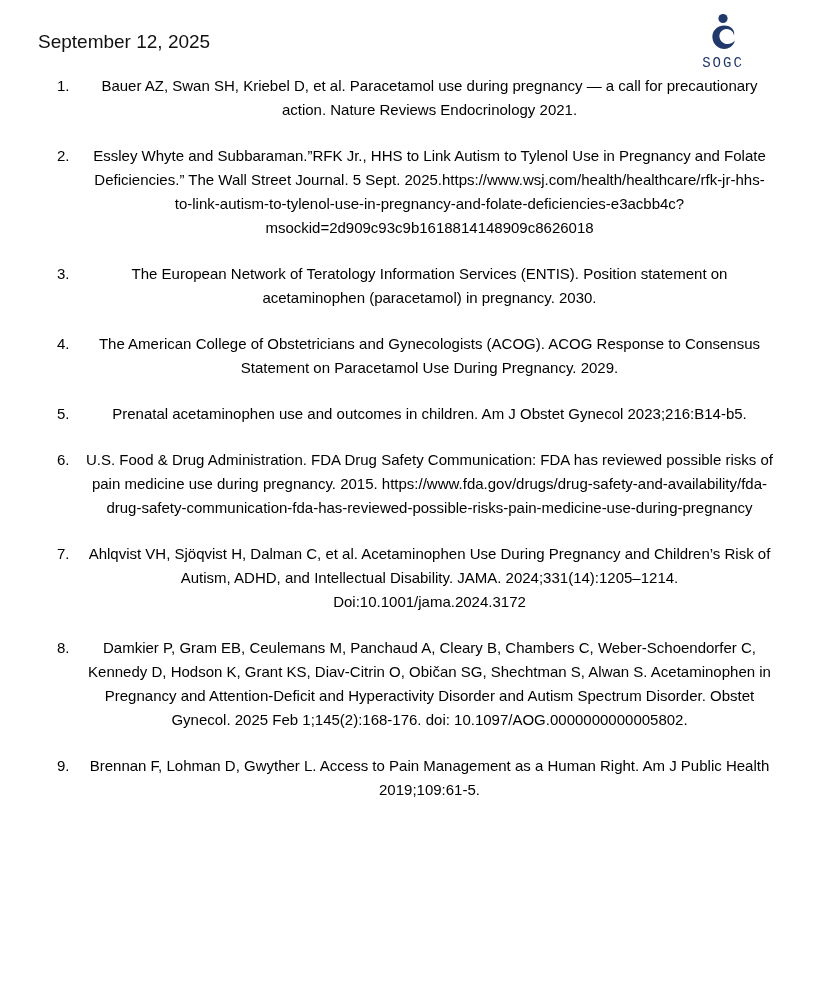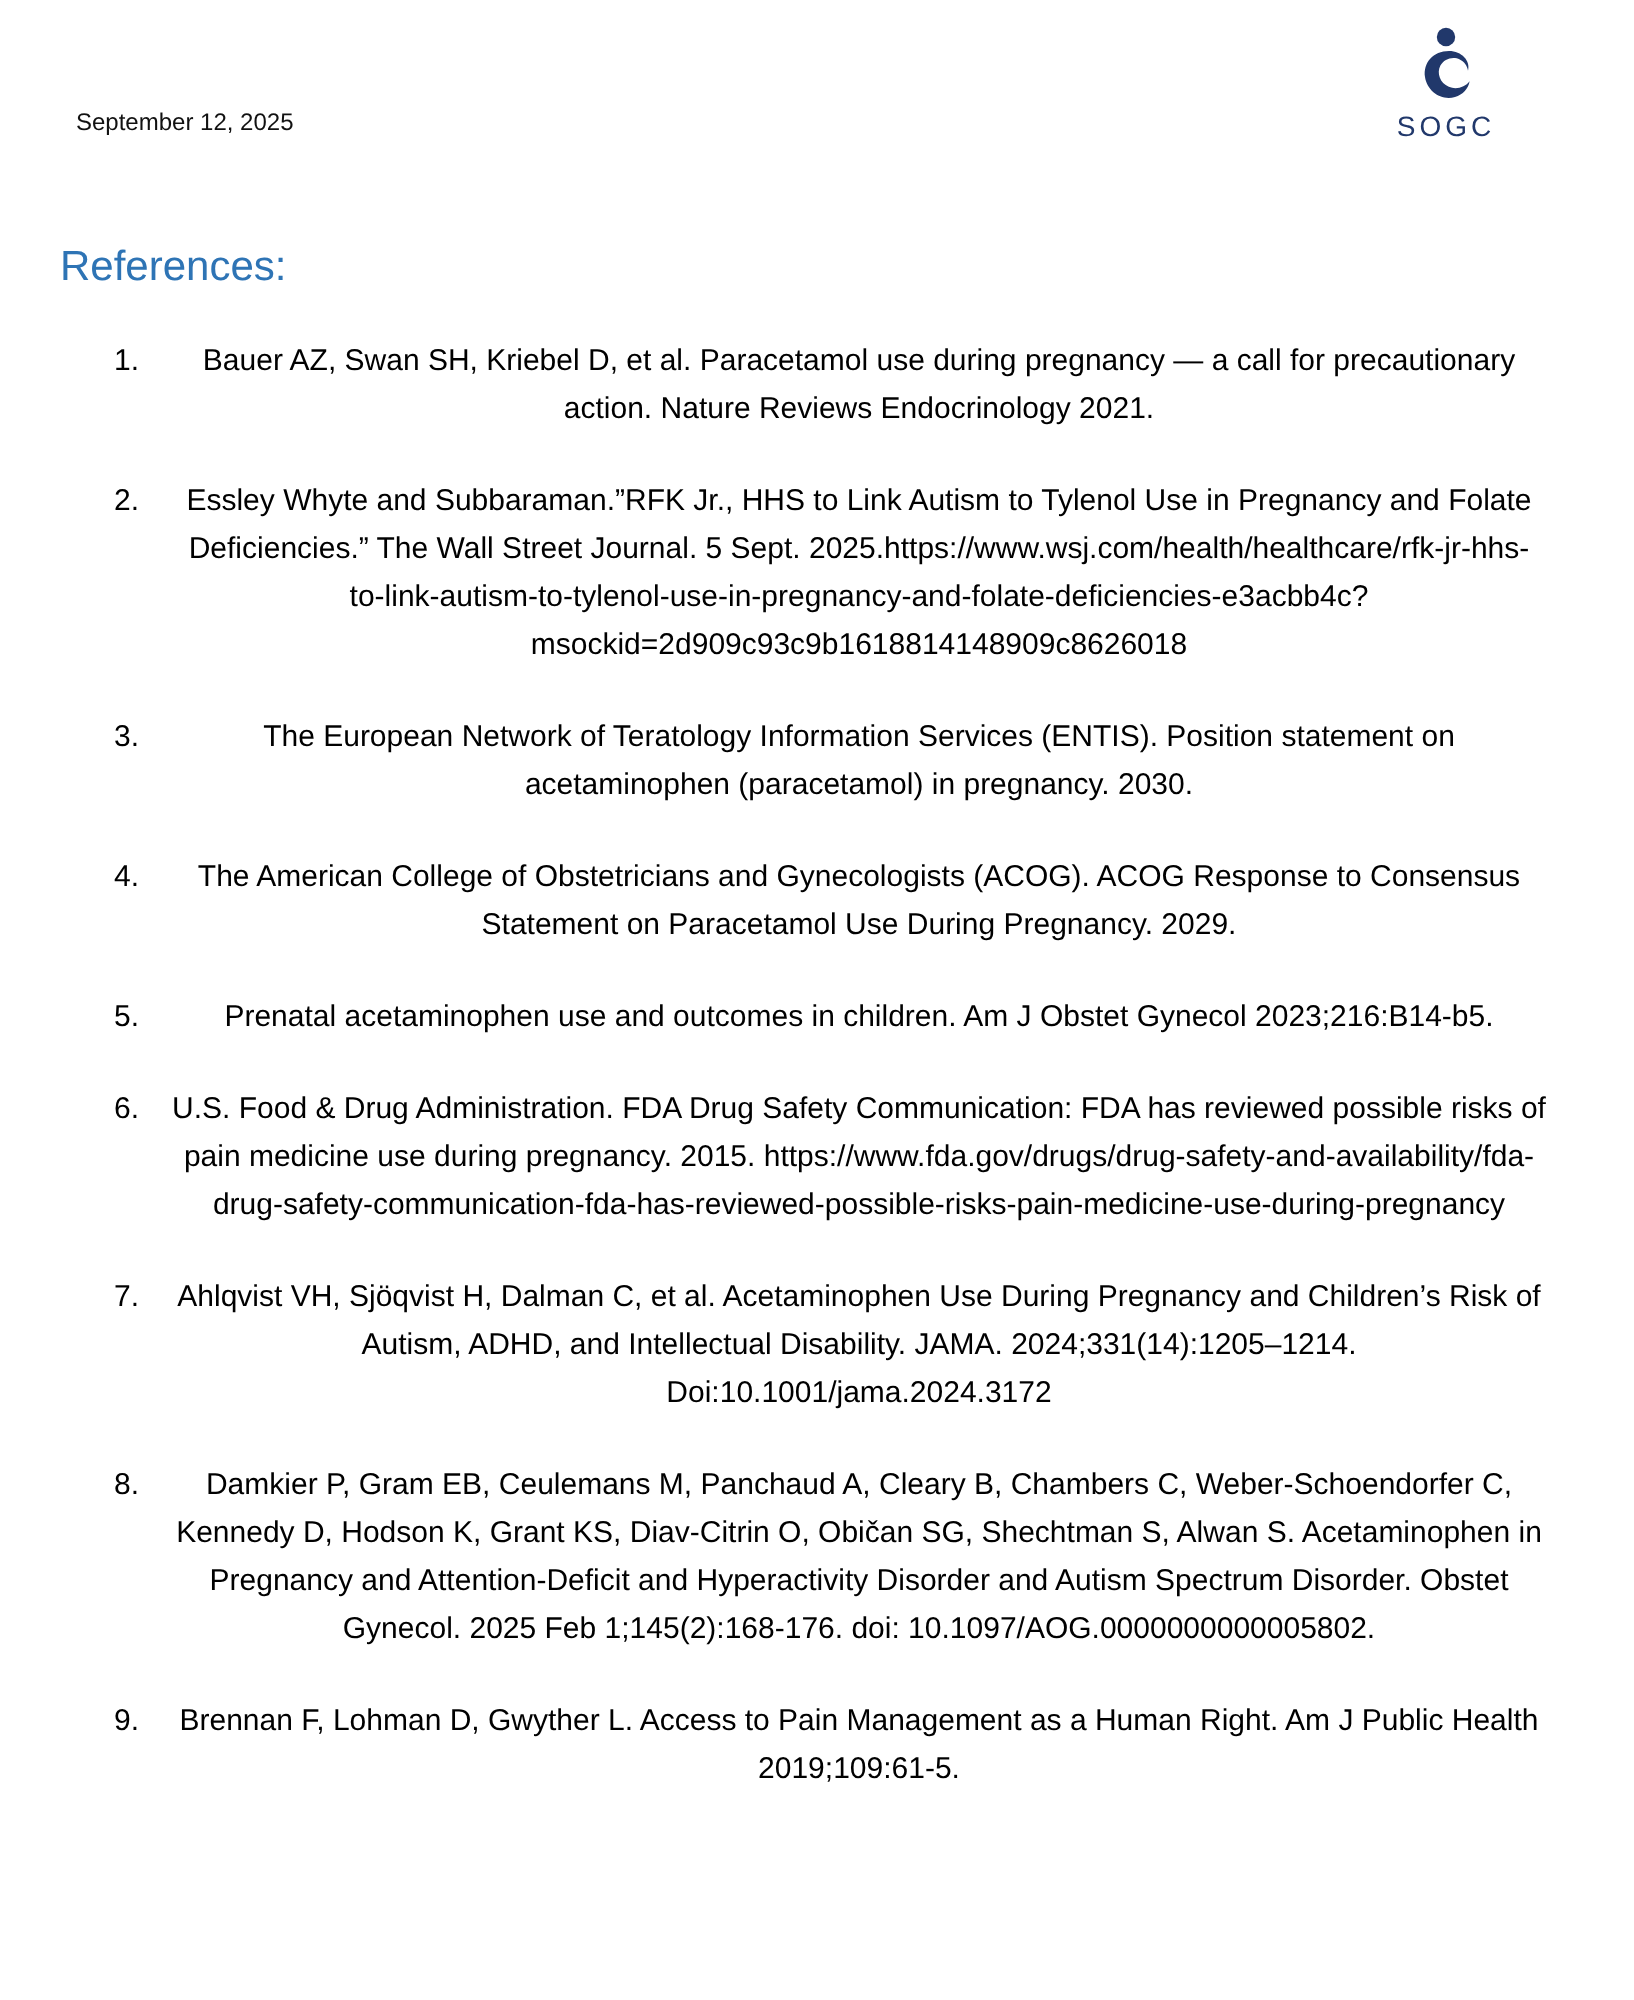--- a/index.html
+++ b/index.html
@@ -12,38 +12,38 @@
     color: #000000;
     overflow: hidden;
   }
   .page {
     position: relative;
     width: 817px;
     height: 1000px;
     padding: 0 44px 0 30px;
   }
   .doc-date {
-    padding-top: 51px;
+    padding-top: 32px;
     margin-left: 8px;
-    font-size: 12px;
+    font-size: 19px;
     line-height: 20px;
     color: #111111;
   }
   .logo {
     position: absolute;
     top: 12px;
     right: 66px;
     width: 56px;
     text-align: center;
   }
   .logo-icon { display: block; margin: 0 auto; width: 34px; height: 42px; }
   .logo-text {
     display: block;
     margin-top: 1px;
-    font-family: Liberation Sans, sans-serif;
+    font-family: Liberation Mono, monospace;
     font-size: 14px;
     letter-spacing: 2px;
     color: #21386b;
   }
   h1.refs-heading {
     margin: 50px 0 0 0;
     font-size: 21px;
     font-weight: 400;
     line-height: 26px;
     color: #2E74B5;
@@ -87,21 +87,20 @@
                  C 26.5 31.6, 22.2 33.0, 18.4 31.4
                  C 14.0 29.6, 12.2 24.6, 14.2 20.8
                  C 16.0 17.4, 20.4 16.0, 23.9 17.7
                  C 26.2 18.8, 27.7 21.0, 28.0 23.4
                  C 29.4 18.4, 24.8 13.5, 18.5 13.5 Z" fill="#21386b"></path>
       </svg>
     </span>
     <span class="logo-text">SOGC</span>
   </div>
 
-  <h1 class="refs-heading">References:</h1>
 
   <div class="refs-list">
       <div class="ref-item">
         <span class="ref-num">1.</span>
         <span class="ref-text">Bauer AZ, Swan SH, Kriebel D, et al. Paracetamol use during pregnancy — a call for precautionary action. Nature Reviews Endocrinology 2021.</span>
       </div>
       <div class="ref-item">
         <span class="ref-num">2.</span>
         <span class="ref-text">Essley Whyte and Subbaraman.”RFK Jr., HHS to Link Autism to Tylenol Use in Pregnancy and Folate Deficiencies.” The Wall Street Journal. 5 Sept. 2025.https://www.wsj.com/health/healthcare/rfk-jr-hhs-to-link-autism-to-tylenol-use-in-pregnancy-and-folate-deficiencies-e3acbb4c?msockid=2d909c93c9b1618814148909c8626018</span>
       </div>

